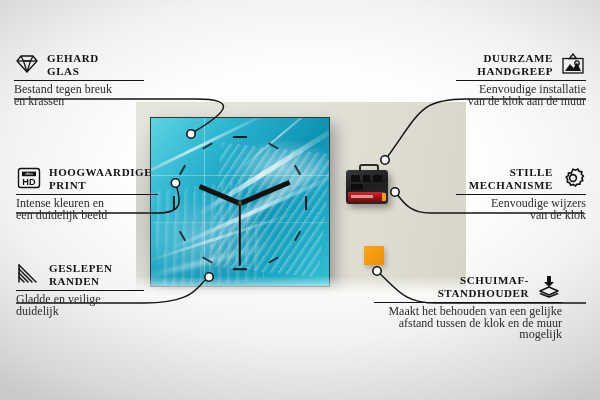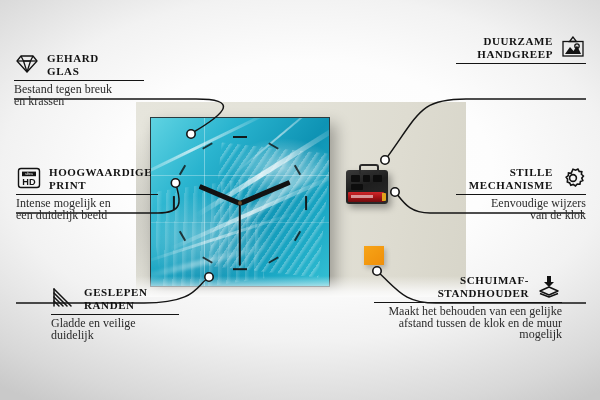--- a/index.html
+++ b/index.html
@@ -223,60 +223,62 @@
           <rect x="2.5" y="2.5" width="21" height="19" rx="2.5" fill="none" stroke="#121212" stroke-width="1.4"></rect>
           <rect x="6" y="5.6" width="14" height="4.6" fill="#121212"></rect>
           <text x="13" y="9.3" font-family="Liberation Sans, sans-serif" font-size="3.9" fill="#ffffff" text-anchor="middle">ultra</text>
           <text x="13" y="18.6" font-family="Liberation Sans, sans-serif" font-size="9.2" font-weight="bold" fill="#121212" text-anchor="middle">HD</text>
         </svg>
       </span>
       <span class="ca-title">HOOGWAARDIGE
 PRINT</span>
     </div>
     <div class="rule"></div>
-    <div class="ca-sub">Intense mogelijk en
+    <div class="ca-sub">Intense kleuren en
 een duidelijk beeld</div>
   </div>
 
-  <div class="callout left" style="left:16px;top:286px;width:128px;margin-left:35px;">
+  <div class="callout left" style="left:16px;top:262px;width:128px;">
     <div class="ca-head">
       <span class="icon">
         <svg viewBox="0 0 26 24">
             <g stroke="#121212" stroke-width="1.5" stroke-linecap="round">
           <path d="M3 3 L3 20"></path>
               <path d="M3 3 L20 20"></path>
           <path d="M3 7 L16 20"></path>
               <path d="M3 11 L12 20"></path>
               <path d="M3 15 L8 20"></path>
         </g>
           </svg>
       </span>
       <span class="ca-title">GESLEPEN
 RANDEN</span>
     </div>
     <div class="rule"></div>
     <div class="ca-sub">Gladde en veilige duidelijk</div>
   </div>
 
-  <div class="callout right" style="left:456px;top:35px;width:130px;">
+  <div class="callout right" style="left:456px;top:52px;width:130px;">
     <div class="ca-head">
       <span class="ca-title">DUURZAME
 HANDGREEP</span>
       <span class="icon">
         <svg viewBox="0 0 26 24">
             <g fill="none" stroke="#121212" stroke-width="1.3">
           <path d="M13 2 L9.5 6.5 H16.5 Z"></path>
           <rect x="3" y="6.5" width="20" height="14.5"></rect>
           <path d="M5 19 L10 12 L13.5 16 L17 10.5 L21 19 Z" fill="#121212" stroke="none"></path>
           <circle cx="17" cy="11" r="2.2"></circle>
         </g>
           </svg>
       </span>
     </div>
     <div class="rule"></div>
+    <div class="ca-sub">Eenvoudige installatie
+van de klok aan de muur</div>
   </div>
 
   <div class="callout right" style="left:456px;top:166px;width:130px;">
     <div class="ca-head">
       <span class="ca-title">STILLE
 MECHANISME</span>
       <span class="icon">
         <svg viewBox="0 0 26 24">
             <g fill="none" stroke="#121212" stroke-width="1.6">
           <path d="M13 3.2 l2.6 1 2.3-1.2 1.3 2.4 2.6 .3 -.4 2.6 2 1.7 -1.6 2.1 1 2.4 -2.4 1.1 -.5 2.6 -2.6-.2 -1.8 1.9 -2.2-1.4 -2.5 .8 -1.1-2.4 -2.4-1 .3-2.6 -1.4-2.2 2.1-1.5 .2-2.6 2.6 .3 Z"></path>

